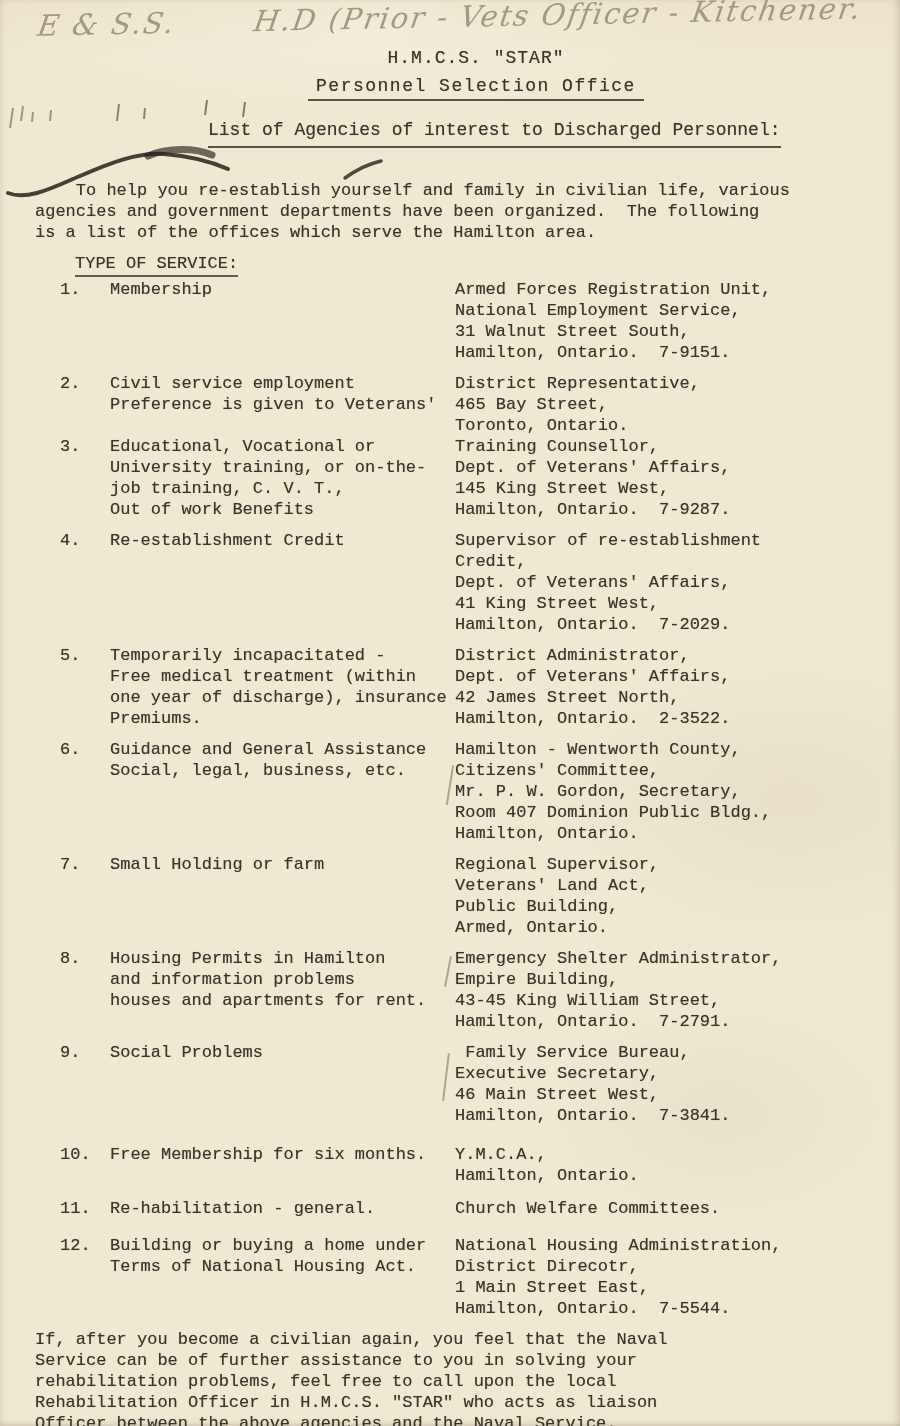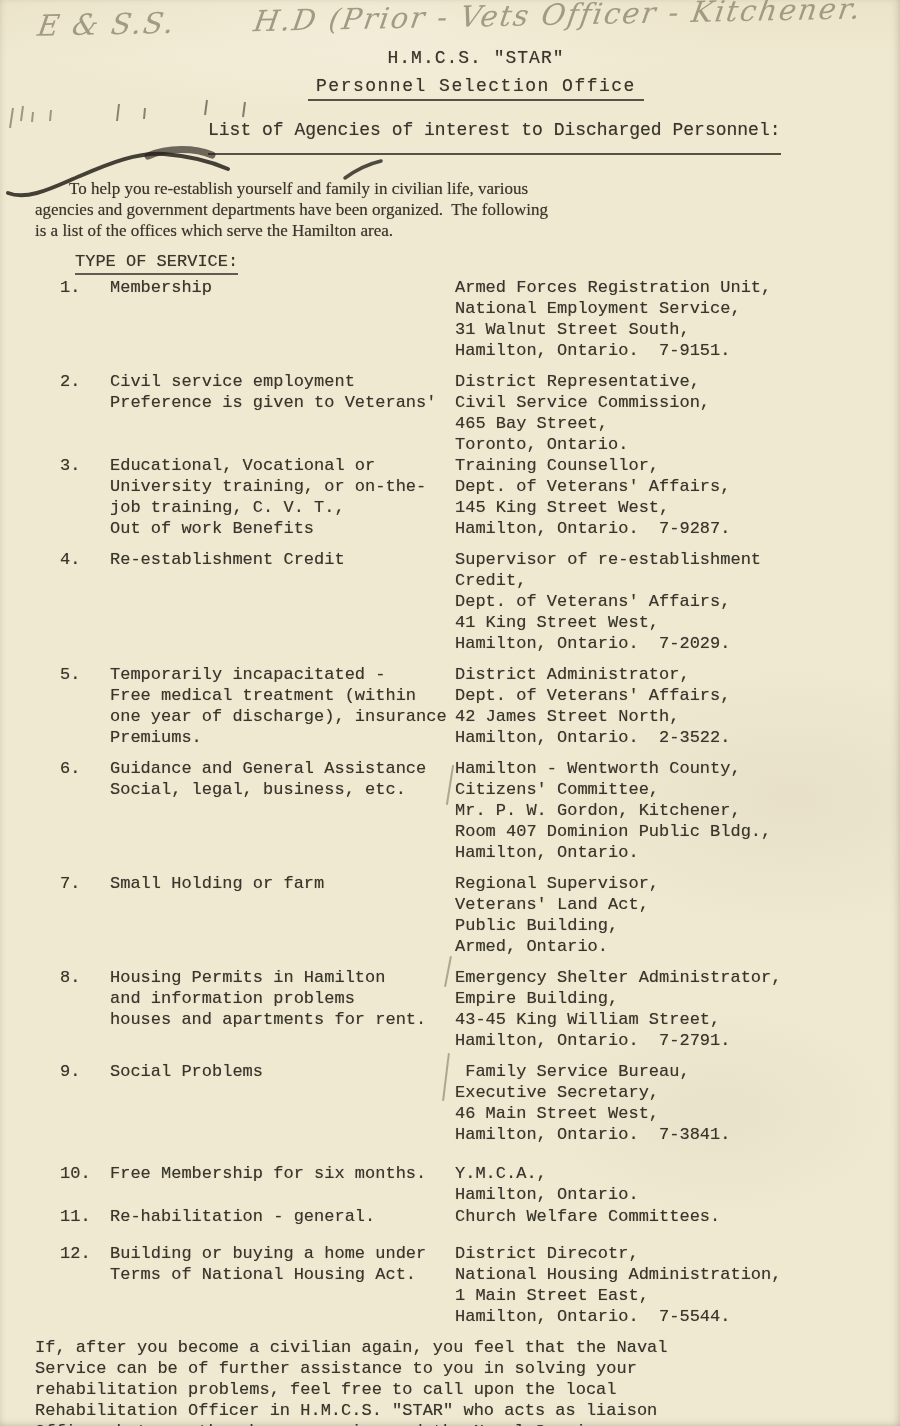--- a/index.html
+++ b/index.html
@@ -58,45 +58,45 @@
     padding:0 8px 2px 8px;
   }
   .doc-title {
     margin-top:19px; margin-left:208px;
     font-size:18px;
     display:block;
   }
   .doc-title span {
     display:inline-block;
     border-bottom:2px solid rgba(48,44,35,0.8);
-    padding-bottom:12px;
-  }
-
-  
-  .intro { margin:23px 0 0 35px;font-family:Liberation Serif, serif; }
+    padding-bottom:5px;
+  }
+
+  
+  .intro { margin:32px 0 0 35px; }
   .intro .line:first-child { text-indent:4ch; }
 
   
   .section-heading {
     margin:10px 12px 0 75px;
     display:inline-block;
     border-bottom:2px solid rgba(48,44,35,0.75);
     padding-bottom:1px;
   }
 
   
   .items { margin:2px 0 0 60px; }
   .item {
     display:grid;
     grid-template-columns:50px 345px 1fr;
     margin-bottom:10px;
   }
   .item:nth-child(2)  { margin-bottom:0; }
   .item:nth-child(9)  { margin-bottom:18px; }
-  .item:nth-child(10) { margin-bottom:1px; }
+  .item:nth-child(10) { margin-bottom:12px; }
   .item:nth-child(11) { margin-bottom:16px; }
 
   
   .footnote {
     display:grid;
     grid-template-columns:65px 1fr;
     margin:8px 0 0 35px;
   }
 
   
@@ -159,21 +159,20 @@
   </div>
 
   <div class="item">
     <div class="num line">2.</div>
     <div class="svc">
           <div class="line">Civil service employment</div>
           <div class="line">Preference is given to Veterans'</div>
         </div>
     <div class="agc">
           <div class="line">District Representative,</div>
-          <div class="line">Civil Service Commission,</div>
           <div class="line">465 Bay Street,</div>
           <div class="line">Toronto, Ontario.</div>
         </div>
   </div>
 
   <div class="item">
     <div class="num line">3.</div>
     <div class="svc">
           <div class="line">Educational, Vocational or</div>
           <div class="line">University training, or on-the-</div>
@@ -220,21 +219,21 @@
 
   <div class="item">
     <div class="num line">6.</div>
     <div class="svc">
           <div class="line">Guidance and General Assistance</div>
           <div class="line">Social, legal, business, etc.</div>
         </div>
     <div class="agc">
           <div class="line">Hamilton - Wentworth County,</div>
           <div class="line">Citizens' Committee,</div>
-          <div class="line">Mr. P. W. Gordon, Kitchener,</div>
+          <div class="line">Mr. P. W. Gordon, Secretary,</div>
           <div class="line">Room 407 Dominion Public Bldg.,</div>
           <div class="line">Hamilton, Ontario.</div>
         </div>
   </div>
 
   <div class="item">
     <div class="num line">7.</div>
     <div class="svc">
           <div class="line">Small Holding or farm</div>
         </div>
@@ -295,22 +294,22 @@
         </div>
   </div>
 
   <div class="item">
     <div class="num line">12.</div>
     <div class="svc">
           <div class="line">Building or buying a home under</div>
           <div class="line">Terms of National Housing Act.</div>
         </div>
     <div class="agc">
+          <div class="line">National Housing Administration,</div>
           <div class="line">District Direcotr,</div>
-          <div class="line">National Housing Administration,</div>
           <div class="line">1 Main Street East,</div>
           <div class="line">Hamilton, Ontario.  7-5544.</div>
         </div>
   </div>
 </div>
 
   <div class="footnote">
     <div>
         <div class="line">If, after you become a civilian again, you feel that the Naval</div>
         <div class="line">Service can be of further assistance to you in solving your</div>

